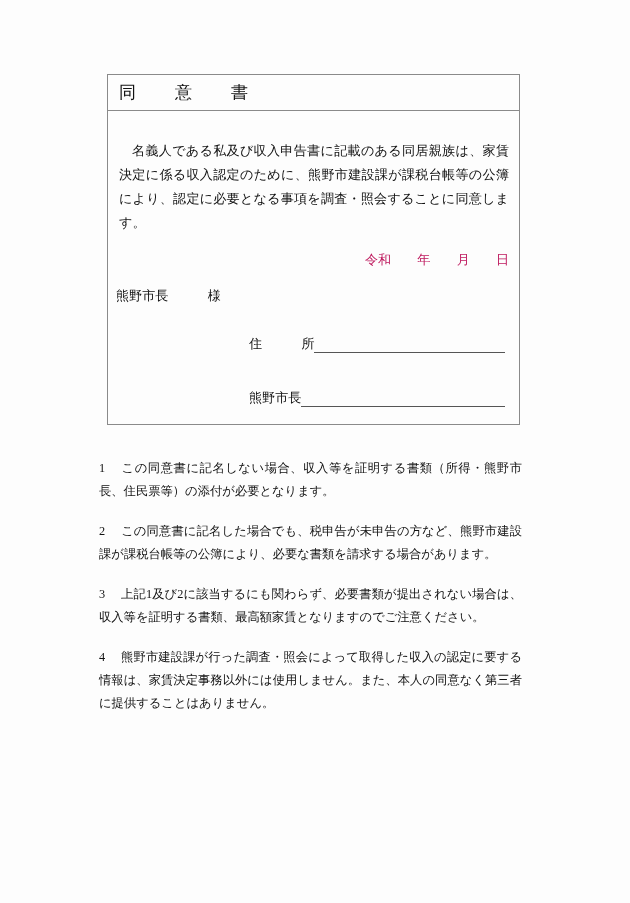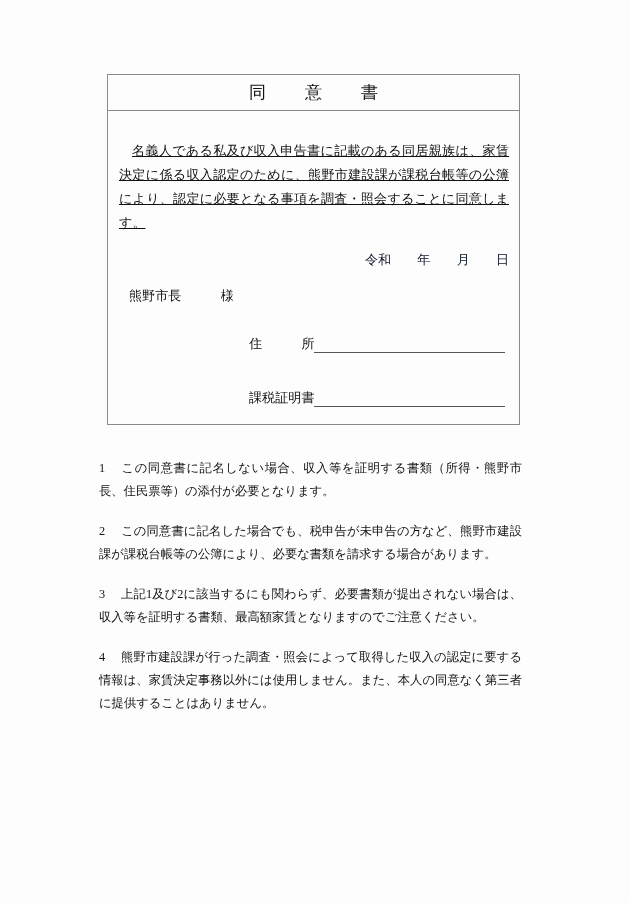--- a/index.html
+++ b/index.html
@@ -36,21 +36,20 @@
     border: 1px solid #8a8a8a;
     box-sizing: border-box;
     background: #fdfdfd;
   }
 
   .title-cell {
     height: 36px;
     border-bottom: 1px solid #8a8a8a;
     display: flex;
     align-items: center;
-    justify-content: center;
     box-sizing: border-box;
   }
 
   .doc-title {
     font-size: 17px;
     letter-spacing: 11px;
     text-indent: 11px;
     color: #111111;
   }
 
@@ -64,35 +63,34 @@
     position: absolute;
     left: 11px;
     top: 15px;
     width: 390px;
     font-size: 13.1px;
     line-height: 24px;
     text-align: justify;
     text-justify: inter-character;
     text-indent: 13px;
     color: #111111;
-    text-decoration: underline;
   }
 
   .era-line {
     position: absolute;
     right: 10px;
     top: 140px;
     font-size: 13.1px;
-    color: #0f172a;
+    color: #be185d;
     white-space: pre;
   }
 
   .addressee-line {
     position: absolute;
-    left: 21px;
+    left: 8px;
     top: 176px;
     font-size: 13.1px;
     color: #111111;
     white-space: pre;
     font-family: Liberation Serif, serif;
   }
 
   .field-row {
     position: absolute;
     left: 141px;
@@ -160,21 +158,21 @@
       <div class="era-line">令和　　年　　月　　日</div>
 
       <div class="addressee-line">熊野市長　　　様</div>
 
       <div class="field-row address">
         <span class="field-label">住　　　所</span>
         <span class="field-rule"></span>
       </div>
 
       <div class="field-row resident">
-        <span class="field-label">課税証明書</span>
+        <span class="field-label">熊野市長</span>
         <span class="field-rule"></span>
       </div>
 
     </div>
   </div>
 
   <div class="notes">
 
     <p class="note">
       <span class="note-index">1</span><span>この同意書に記名しない場合、収入等を証明する書類（所得・熊野市長、住民票等）の添付が必要となります。</span>

